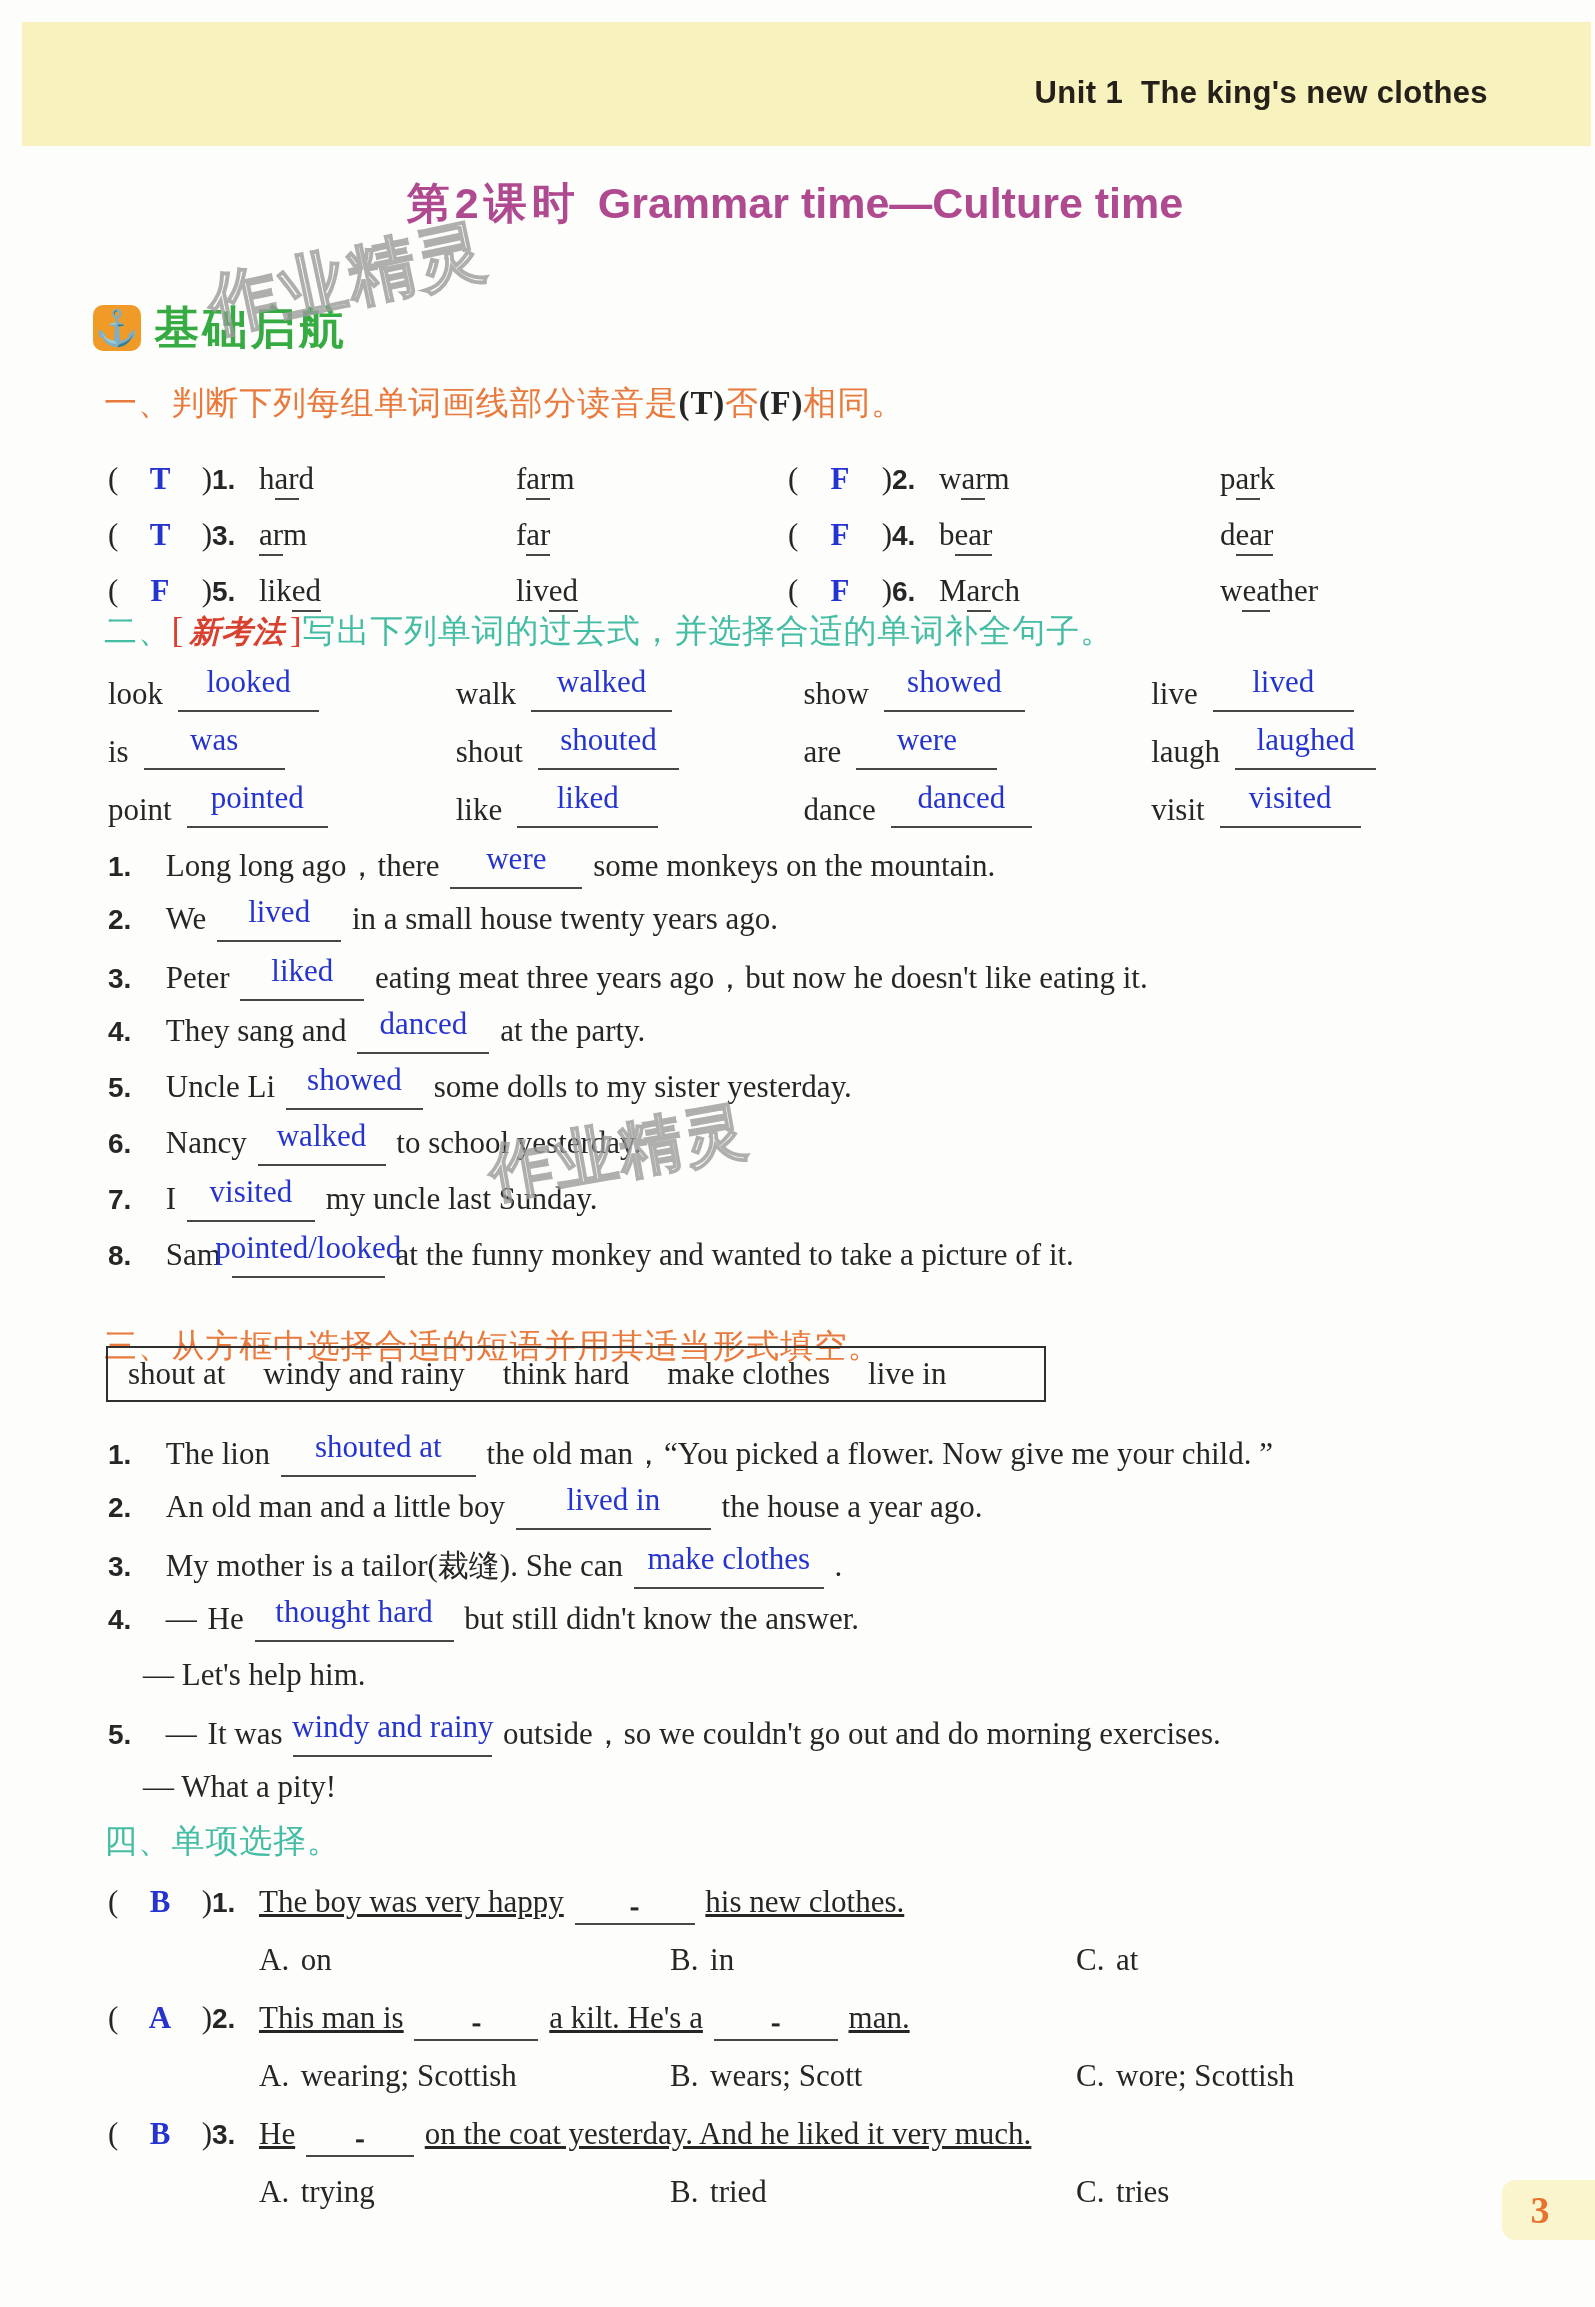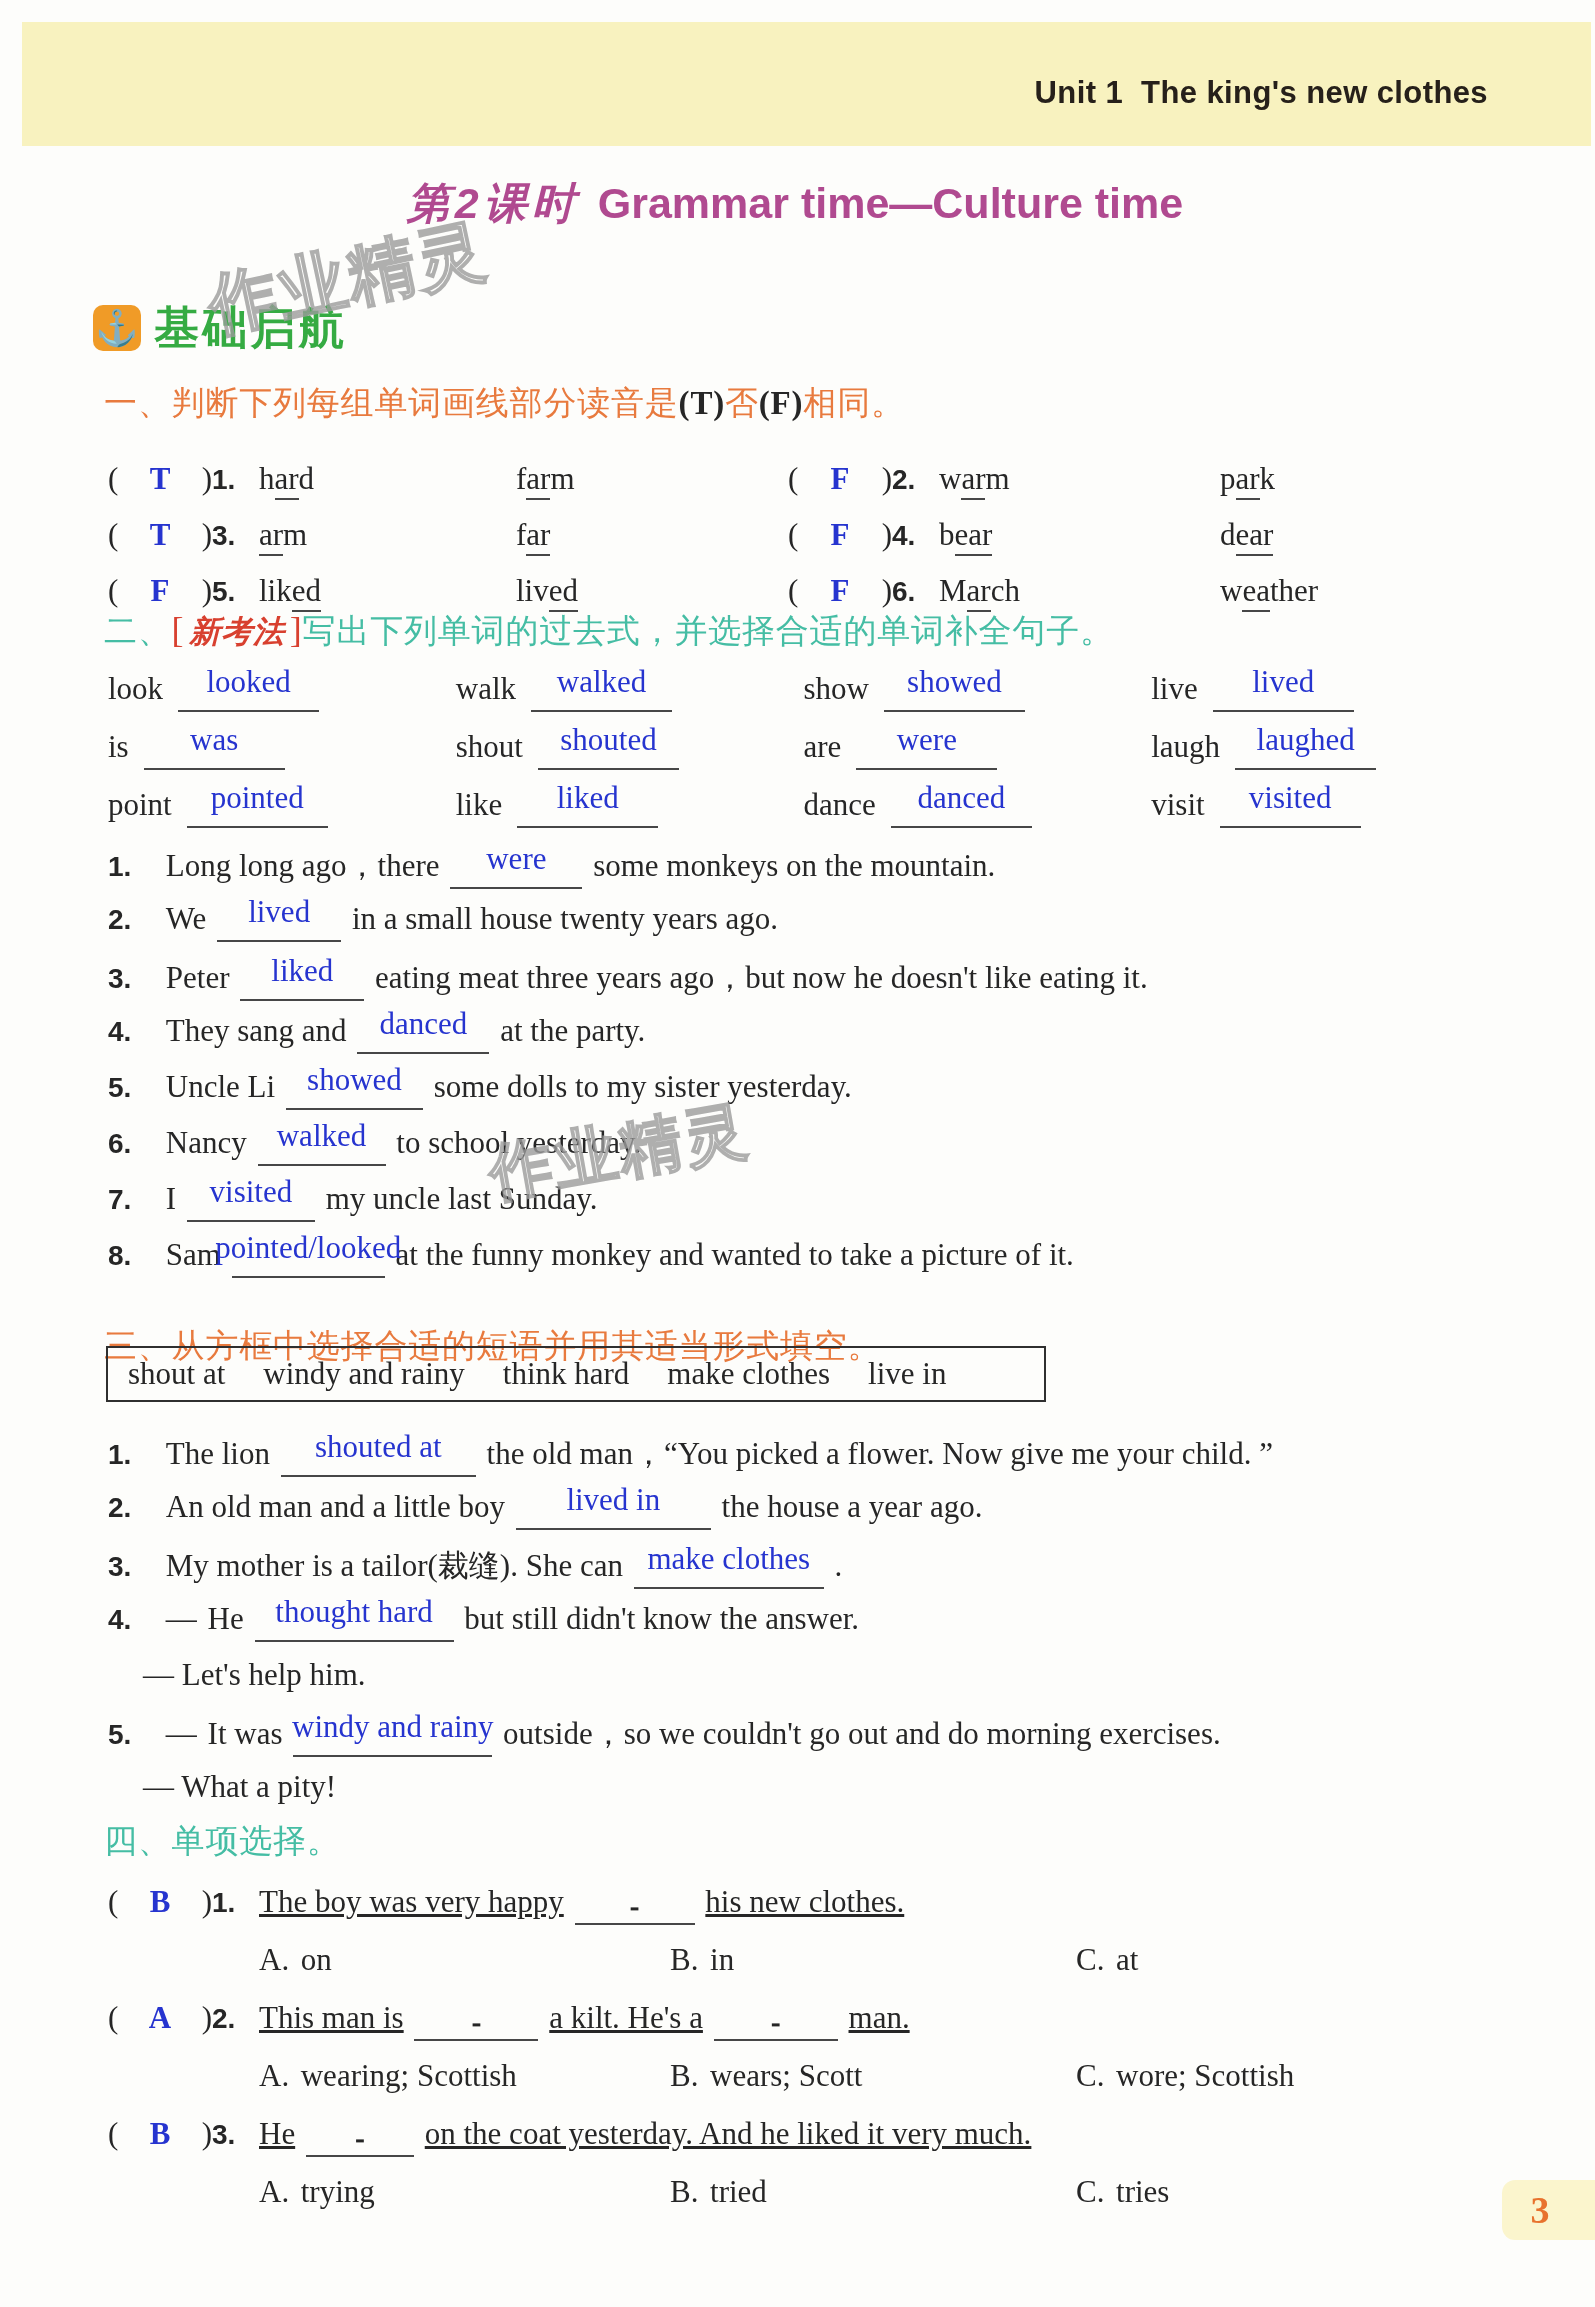--- a/index.html
+++ b/index.html
@@ -12,21 +12,21 @@
   html,body{margin:0;padding:0;background:#e9e9e9;}
   .page{position:relative;width:1596px;height:2307px;background:#fdfdfb;overflow:hidden;
         font-family:"Liberation Serif","DejaVu Serif",serif;color:var(--text_black);}
   
   .band{position:absolute;left:21.5px;top:21.5px;width:1569px;height:124px;background:var(--band_yellow);
         clip-path:path('M0 0 H1896 V120 C1600 146 1350 116 950 132 C600 146 260 118 0 140 Z');}
   .unit{position:absolute;top:75px;right:108px;font:700 31px "Liberation Sans","DejaVu Sans",sans-serif;
         color:var(--unit_text);white-space:pre;letter-spacing:0.4px;}
   .lesson{position:absolute;left:108px;top:175px;width:1374px;text-align:center;color:var(--title_magenta);
           font:700 43px "Liberation Sans","DejaVu Sans",sans-serif;}
-  .lesson .cn{margin-right:18px;letter-spacing:5px;font-style:italic;}
+  .lesson .cn{margin-right:18px;letter-spacing:5px;}
   
   .wm{position:absolute;color:transparent;-webkit-text-stroke:1.8px var(--watermark_gray);
       font:700 68px "Liberation Sans","DejaVu Sans",sans-serif;letter-spacing:2.5px;opacity:.8;
       z-index:9;pointer-events:none;white-space:nowrap;}
   .wm1{left:207px;top:233px;transform:rotate(-12deg);}
   .wm2{left:488px;top:1109px;font-size:63px;transform:rotate(-10deg);}
   
   .badge{position:absolute;left:93px;top:298px;display:flex;align-items:center;gap:13.2px;}
   .badge-icon{width:48px;height:46px;background:var(--icon_orange);border-radius:10px;
               display:flex;align-items:center;justify-content:center;font-size:35px;color:#ffe94e;}
@@ -49,21 +49,21 @@
   .u{border-bottom:2.5px solid var(--underline_gray);padding-bottom:2.5px;}
   .blank{display:inline-flex;justify-content:center;border-bottom:2.5px solid var(--underline_gray);
          padding-bottom:3.3px;flex:none;}
   .ans{color:var(--answer_blue);font-size:31px;white-space:nowrap;transform:translateY(-6.6px);}
   
   .tf{left:108px;top:444px;width:1424px;}
   .tf .row{height:56px;padding-top:16.6px;}
   .s-w1{width:257px;} .s-w2{width:272px;} .s-w1r{width:281px;}
   
   .verbs{left:108px;top:654px;width:1391px;display:grid;grid-template-columns:repeat(4,1fr);}
-  .vcell{height:58px;padding-top:16.6px;box-sizing:border-box;display:flex;align-items:flex-start;gap:15px;}
+  .vcell{height:58px;padding-top:16.6px;box-sizing:border-box;display:flex;align-items:flex-end;gap:15px;}
   
   .slist{left:108px;width:1424px;}
   #slist2{top:828px;} #slist3{top:1416px;}
   .sline{height:56px;padding-top:16.6px;box-sizing:border-box;display:flex;align-items:baseline;gap:10.8px;font-size:31px;}
   .reply{padding-left:35px;}
   
   .pbox{left:106px;top:1346px;width:940px;height:56px;border:2.5px solid var(--box_border);
         display:flex;align-items:center;gap:38px;padding:0 20px;font-size:30px;box-sizing:border-box;position:absolute;}
   
   .mc{left:108px;top:1867px;width:1440px;}

